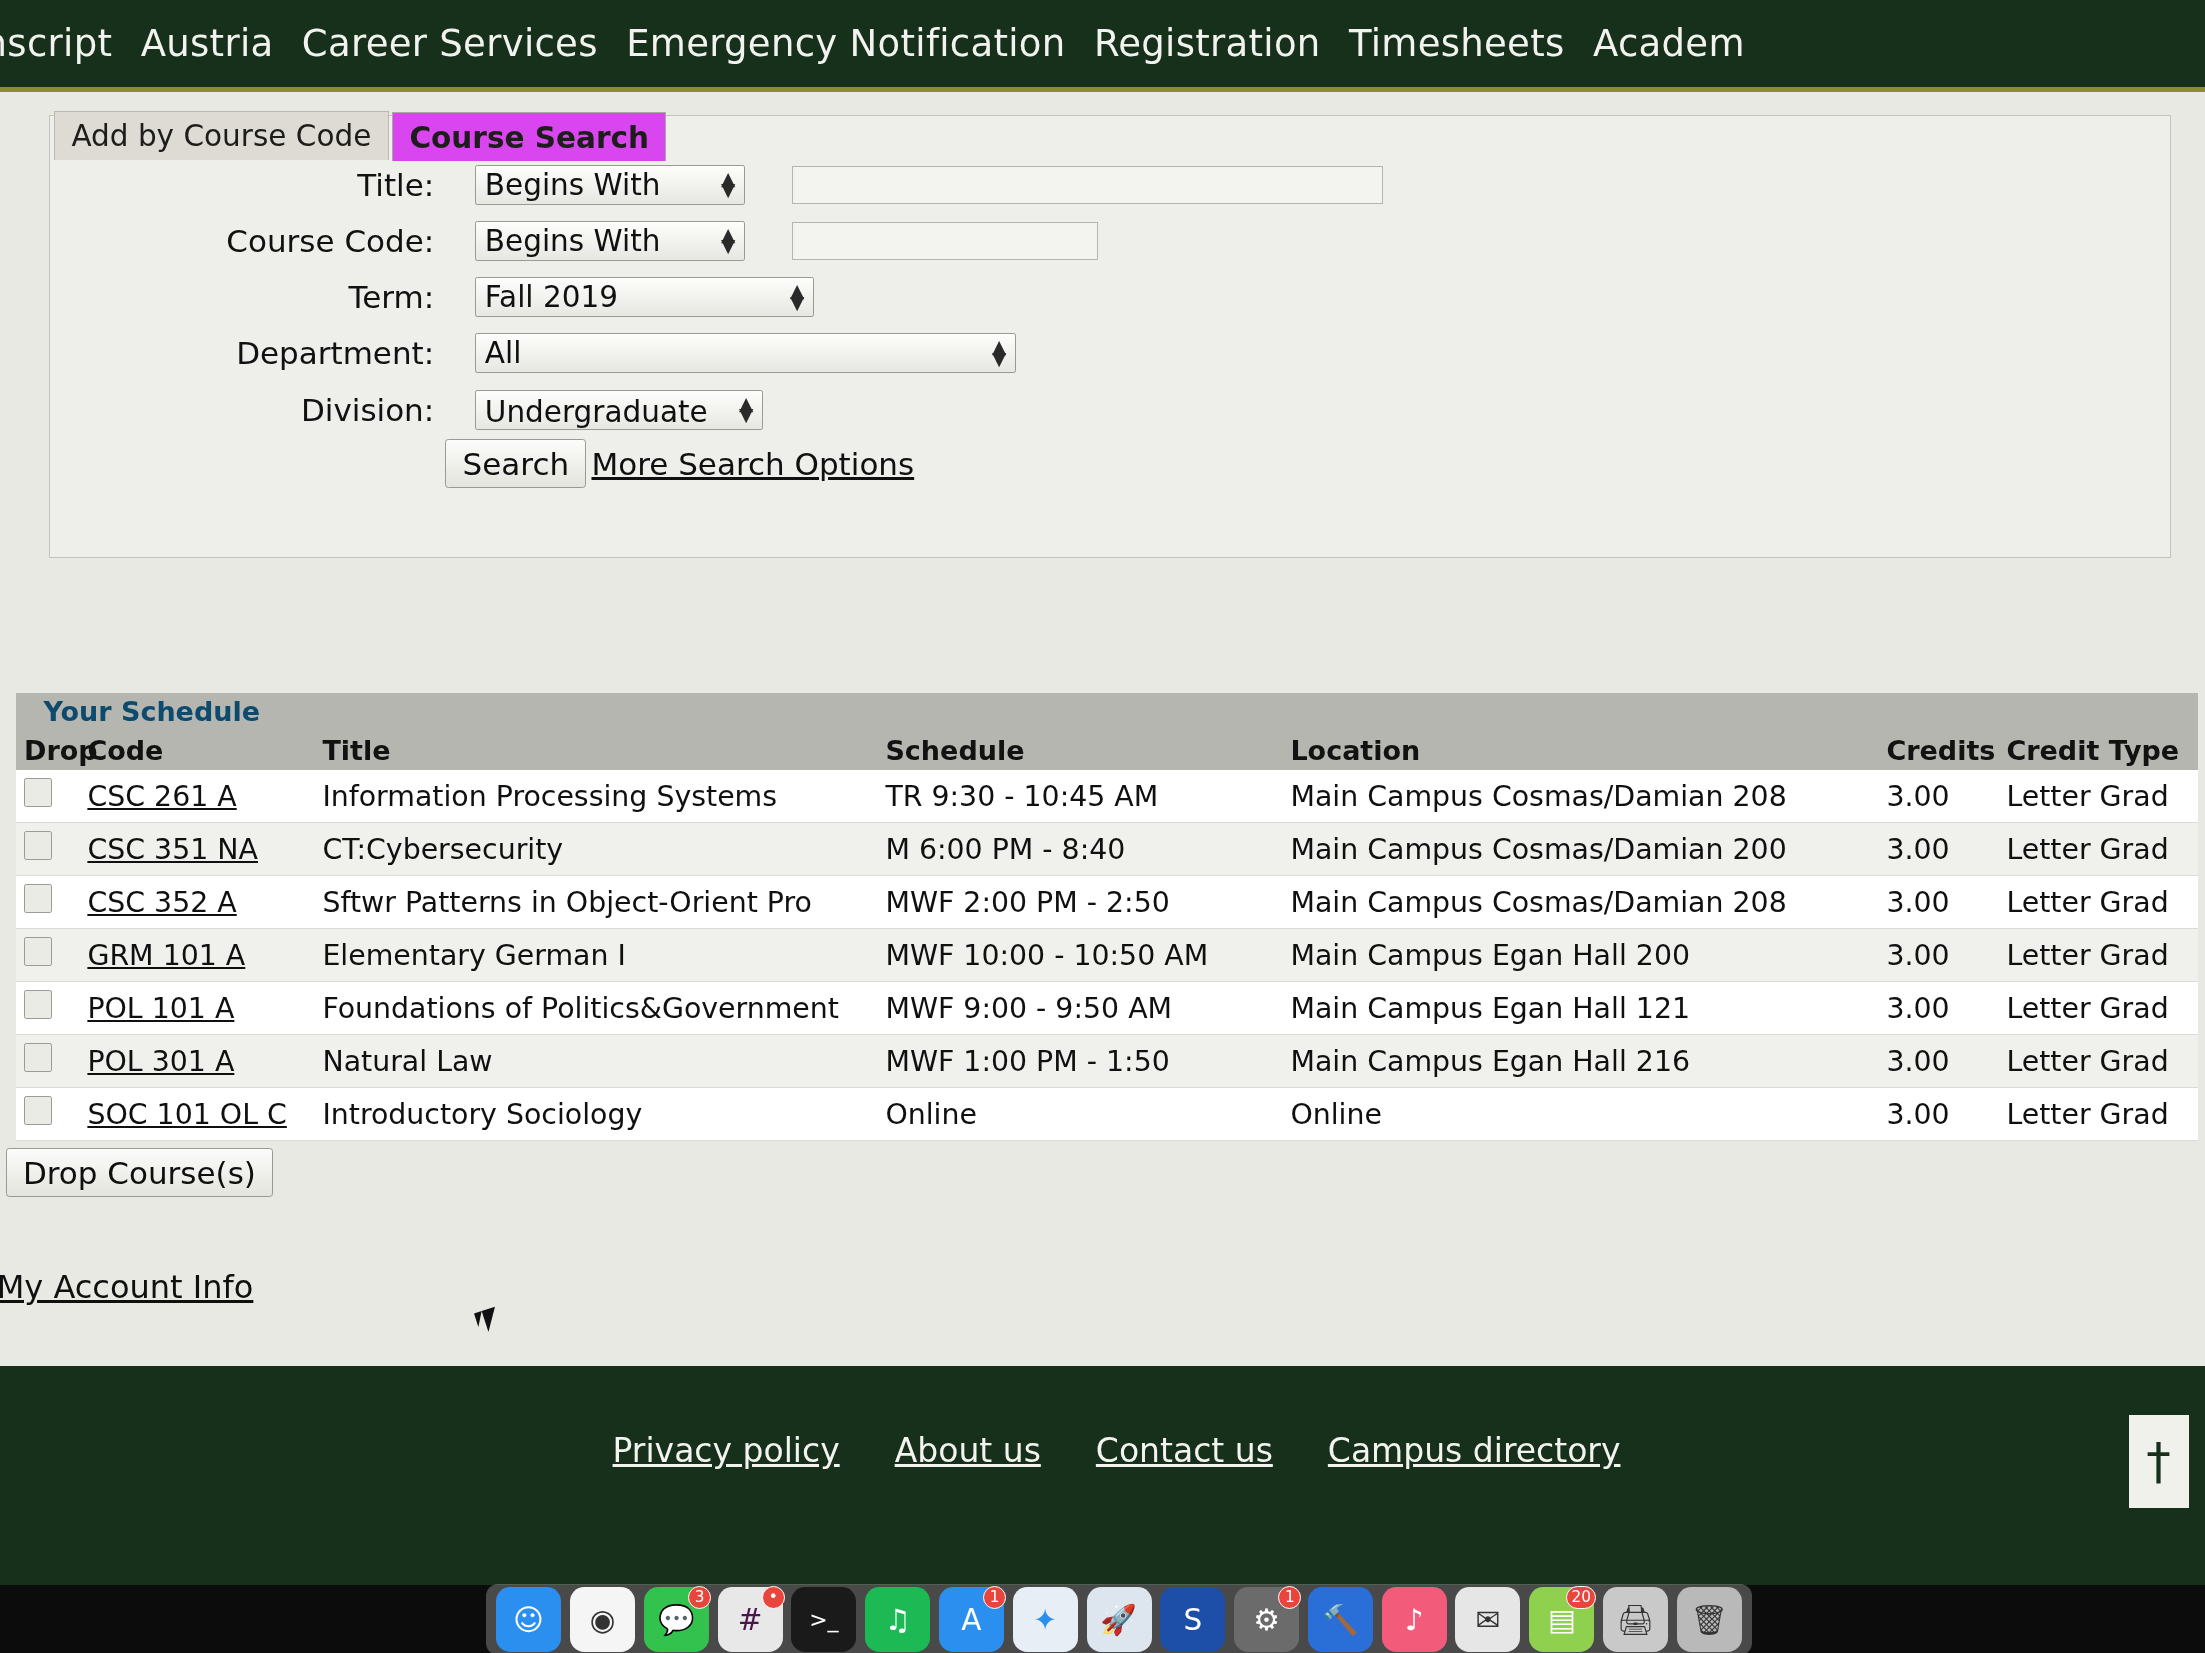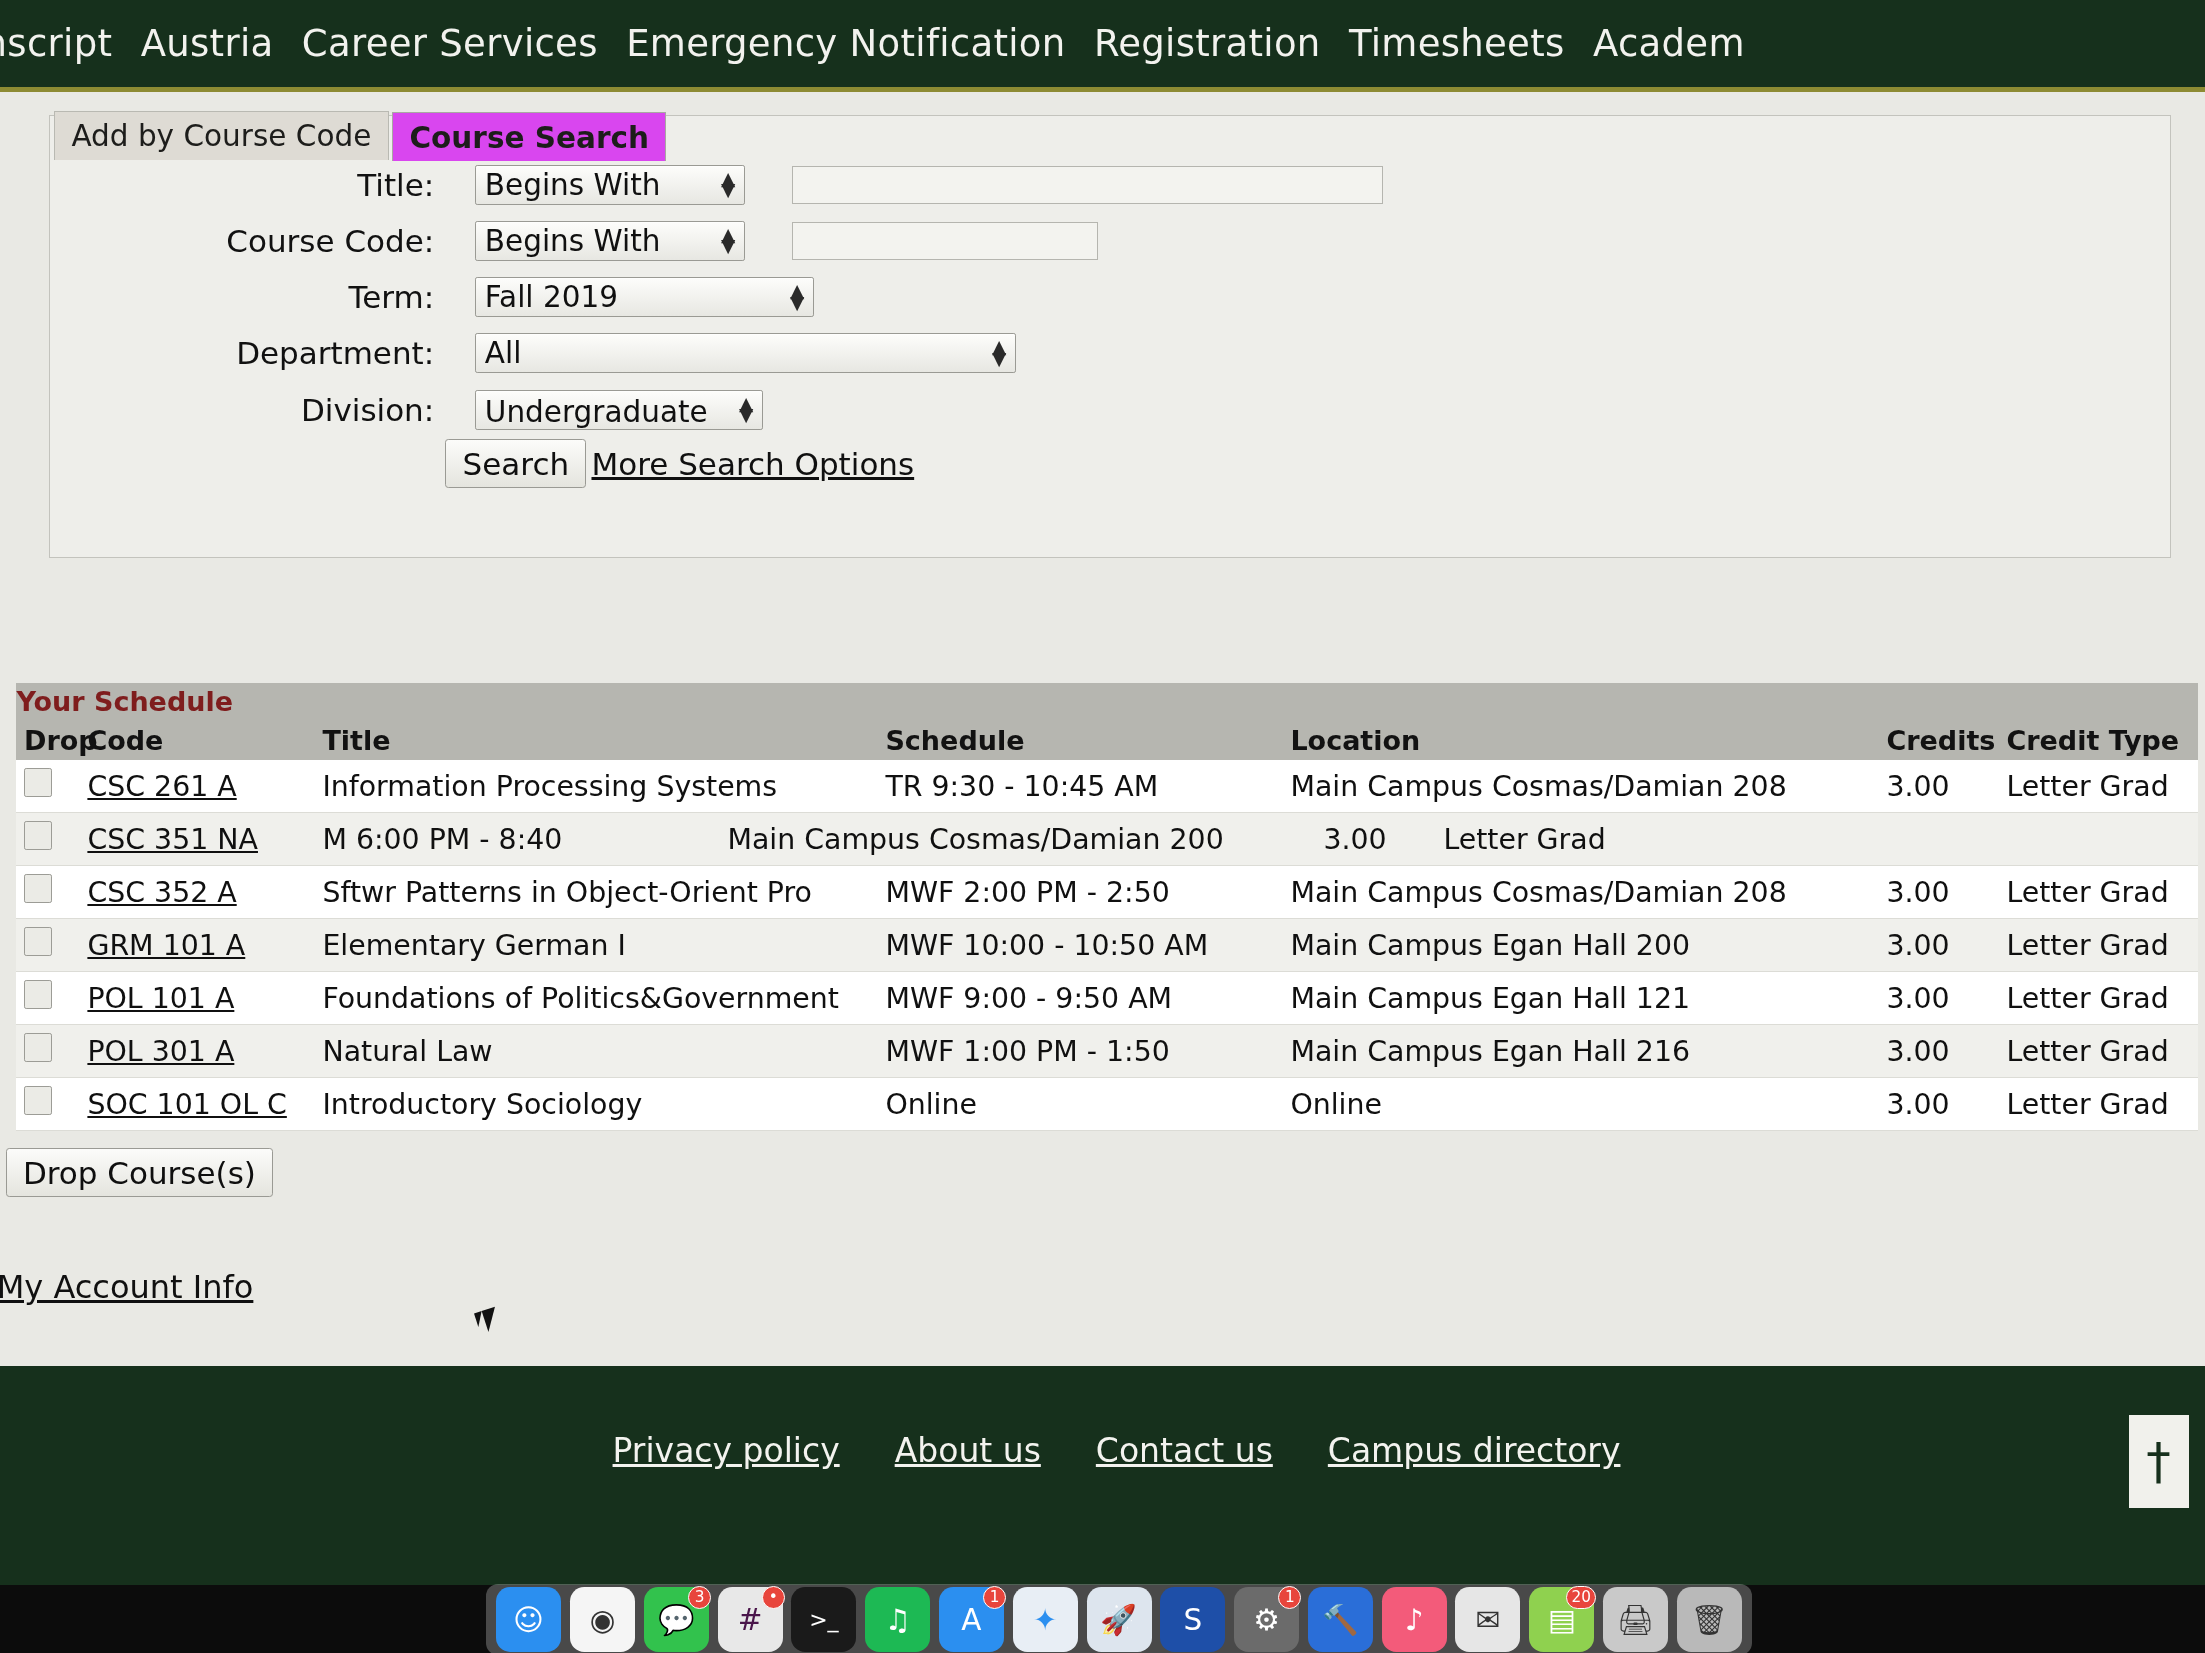--- a/index.html
+++ b/index.html
@@ -166,24 +166,25 @@
   .schedule {
     position: absolute;
     left: 16.4px; top: 591px;
     width: 2182px;
   }
   .sched-title-bar {
     background: #b6b6b0;
     height: 37px;
     display: flex;
     align-items: center;
-    padding-left: 0;
+    padding-left: 27px;
     font-size: 27px;
     font-weight: bold;
-    color: #7f1d1d;
+    color: #0c4a6e;
+    margin-top: 10px;
   }
   .sched-head {
     background: #b6b6b0;
     height: 40px;
     display: flex;
     align-items: center;
     font-size: 27px;
     font-weight: bold;
     color: #121212;
   }
@@ -435,20 +436,21 @@
         <div class="c-title">Information Processing Systems</div>
         <div class="c-sched">TR  9:30 - 10:45 AM</div>
         <div class="c-loc">Main Campus  Cosmas/Damian  208</div>
         <div class="c-credits">3.00</div>
         <div class="c-ctype">Letter Grad</div>
       </div>
 
       <div class="row alt">
         <div class="c-drop"><span class="chk"></span></div>
         <div class="c-code"><span class="code-link">CSC 351 NA</span></div>
+        <div class="c-title">CT:Cybersecurity</div>
         <div class="c-sched">M  6:00 PM - 8:40</div>
         <div class="c-loc">Main Campus  Cosmas/Damian  200</div>
         <div class="c-credits">3.00</div>
         <div class="c-ctype">Letter Grad</div>
       </div>
 
       <div class="row">
         <div class="c-drop"><span class="chk"></span></div>
         <div class="c-code"><span class="code-link">CSC 352 A</span></div>
         <div class="c-title">Sftwr Patterns in Object-Orient Pro</div>

